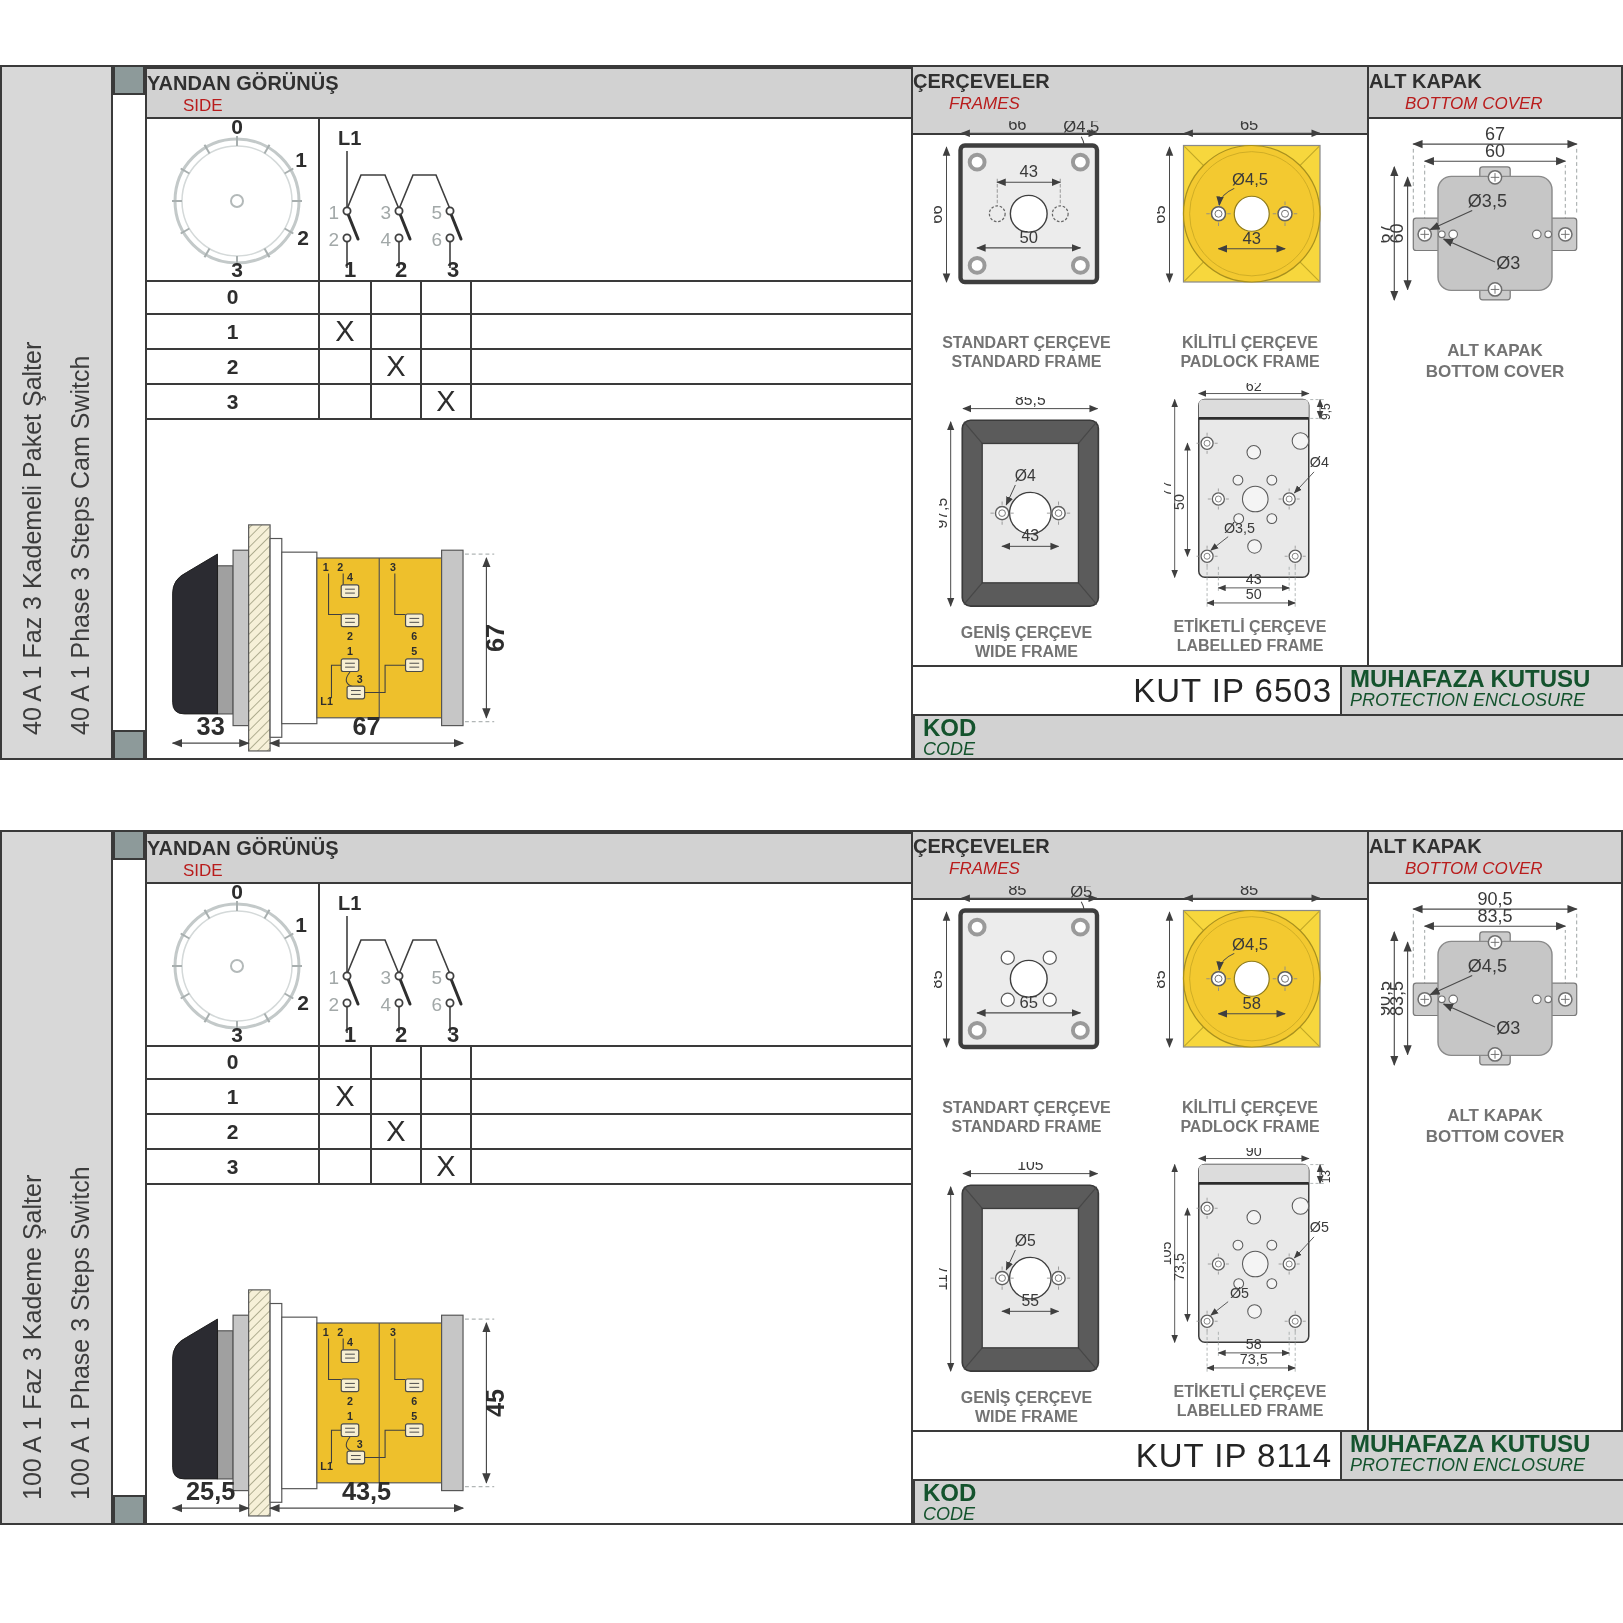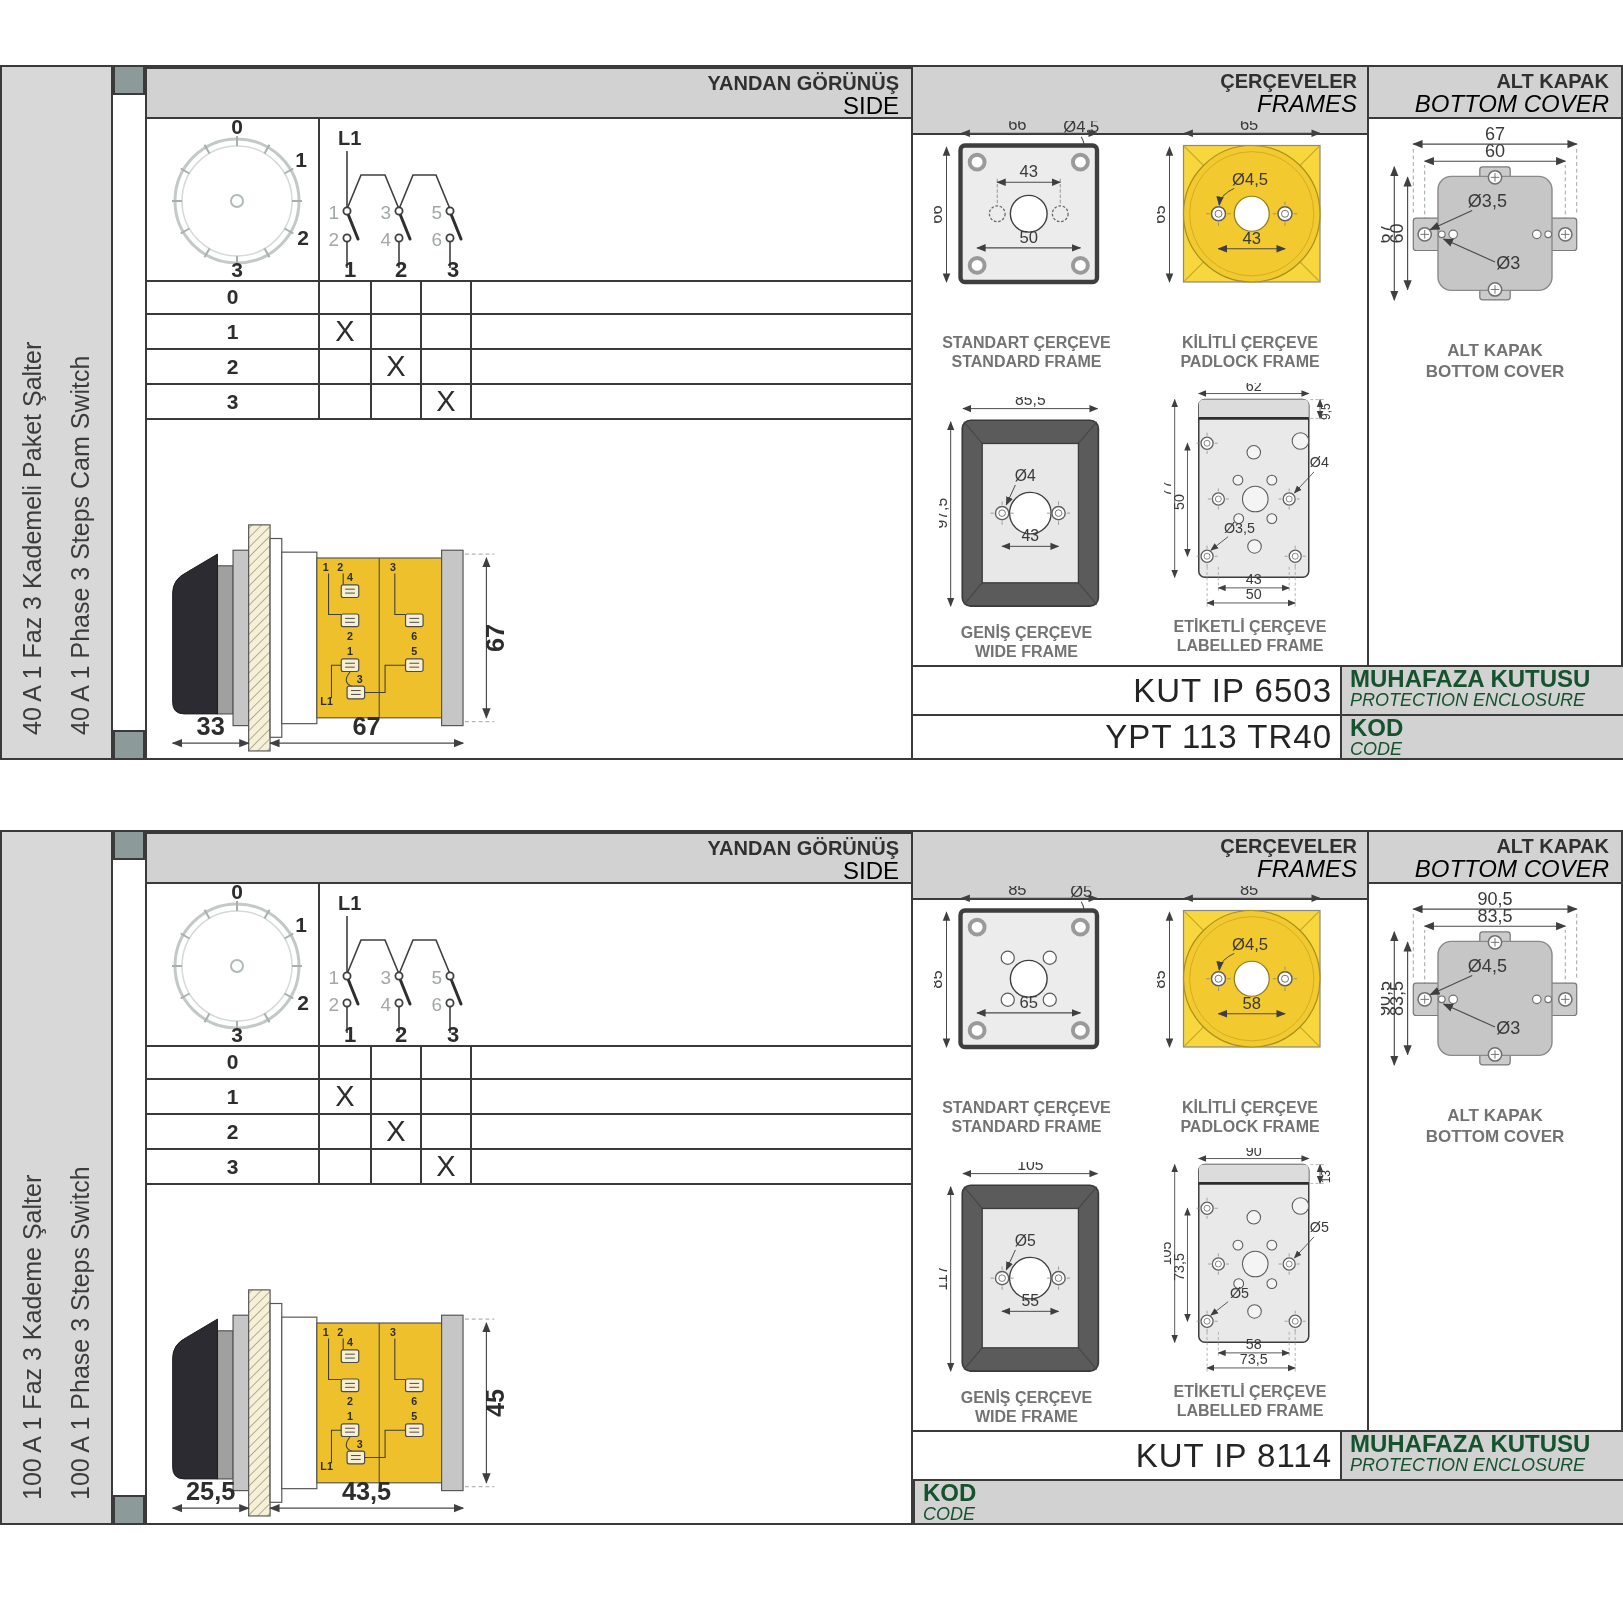--- a/index.html
+++ b/index.html
@@ -15,24 +15,24 @@
   .vlabel-tr{left:16px;}
   .vlabel-en{left:64px;}
   .notch-col{position:absolute;left:113px;top:0;width:32px;height:695px;background:#fff;
              border-top:2px solid #3a3a3a;border-bottom:2px solid #3a3a3a;box-sizing:border-box;}
   .notch{position:absolute;left:0;width:100%;height:30px;background:#8d9a9a;
          border:2px solid #3a3a3a;box-sizing:border-box;}
   .notch-top{top:-2px;}
   .notch-bottom{bottom:-2px;}
 
   
-  .sec-header{background:#d2d2d2;border-bottom:2px solid #3a3a3a;text-align:right;
+  .sec-header{background:#d2d2d2;border-bottom:2px solid #3a3a3a;text-align:left;
               padding:3px 12px 0 0;box-sizing:border-box;}
   .h-tr{display:block;font-weight:bold;font-size:20px;line-height:23px;color:#303030;}
-  .h-en{display:block;font-size:24px;line-height:21px;color:#000000;}
+  .h-en{display:block;font-size:17px;line-height:21px;color:#b91c1c;padding-left:36px;}
   .h-en.italic{font-style:italic;}
 
   
   .main{position:absolute;left:145px;top:0;width:768px;height:695px;
         border:2px solid #3a3a3a;box-sizing:border-box;background:#fff;}
   .main .sec-header{position:absolute;top:0;left:0;right:0;height:52px;}
   .diagram-row{position:absolute;top:52px;left:0;right:0;height:161px;border-bottom:2px solid #3a3a3a;}
   .dial-cell{position:absolute;left:0;top:0;width:173px;height:161px;
              border-right:2px solid #3a3a3a;box-sizing:border-box;}
   .contacts-cell{position:absolute;left:173px;top:0;width:591px;height:161px;}
@@ -474,21 +474,20 @@
     </div>
 
     <div class="enc-row">
       <div class="code-val">KUT IP 6503</div>
       <div class="code-lbl">
         <span class="lbl-tr">MUHAFAZA KUTUSU</span>
         <span class="lbl-en">PROTECTION ENCLOSURE</span>
       </div>
     </div>
     <div class="code-row">
-      <div class="code-val">YPT 113 TR40</div>
       <div class="code-lbl">
         <span class="lbl-tr">KOD</span>
         <span class="lbl-en">CODE</span>
       </div>
     </div>
   </section>
 
   <section class="block" style="top:830px">
     <div class="sidebar">
       <span class="vlabel vlabel-tr">100 A 1 Faz 3 Kademe Şalter</span>

